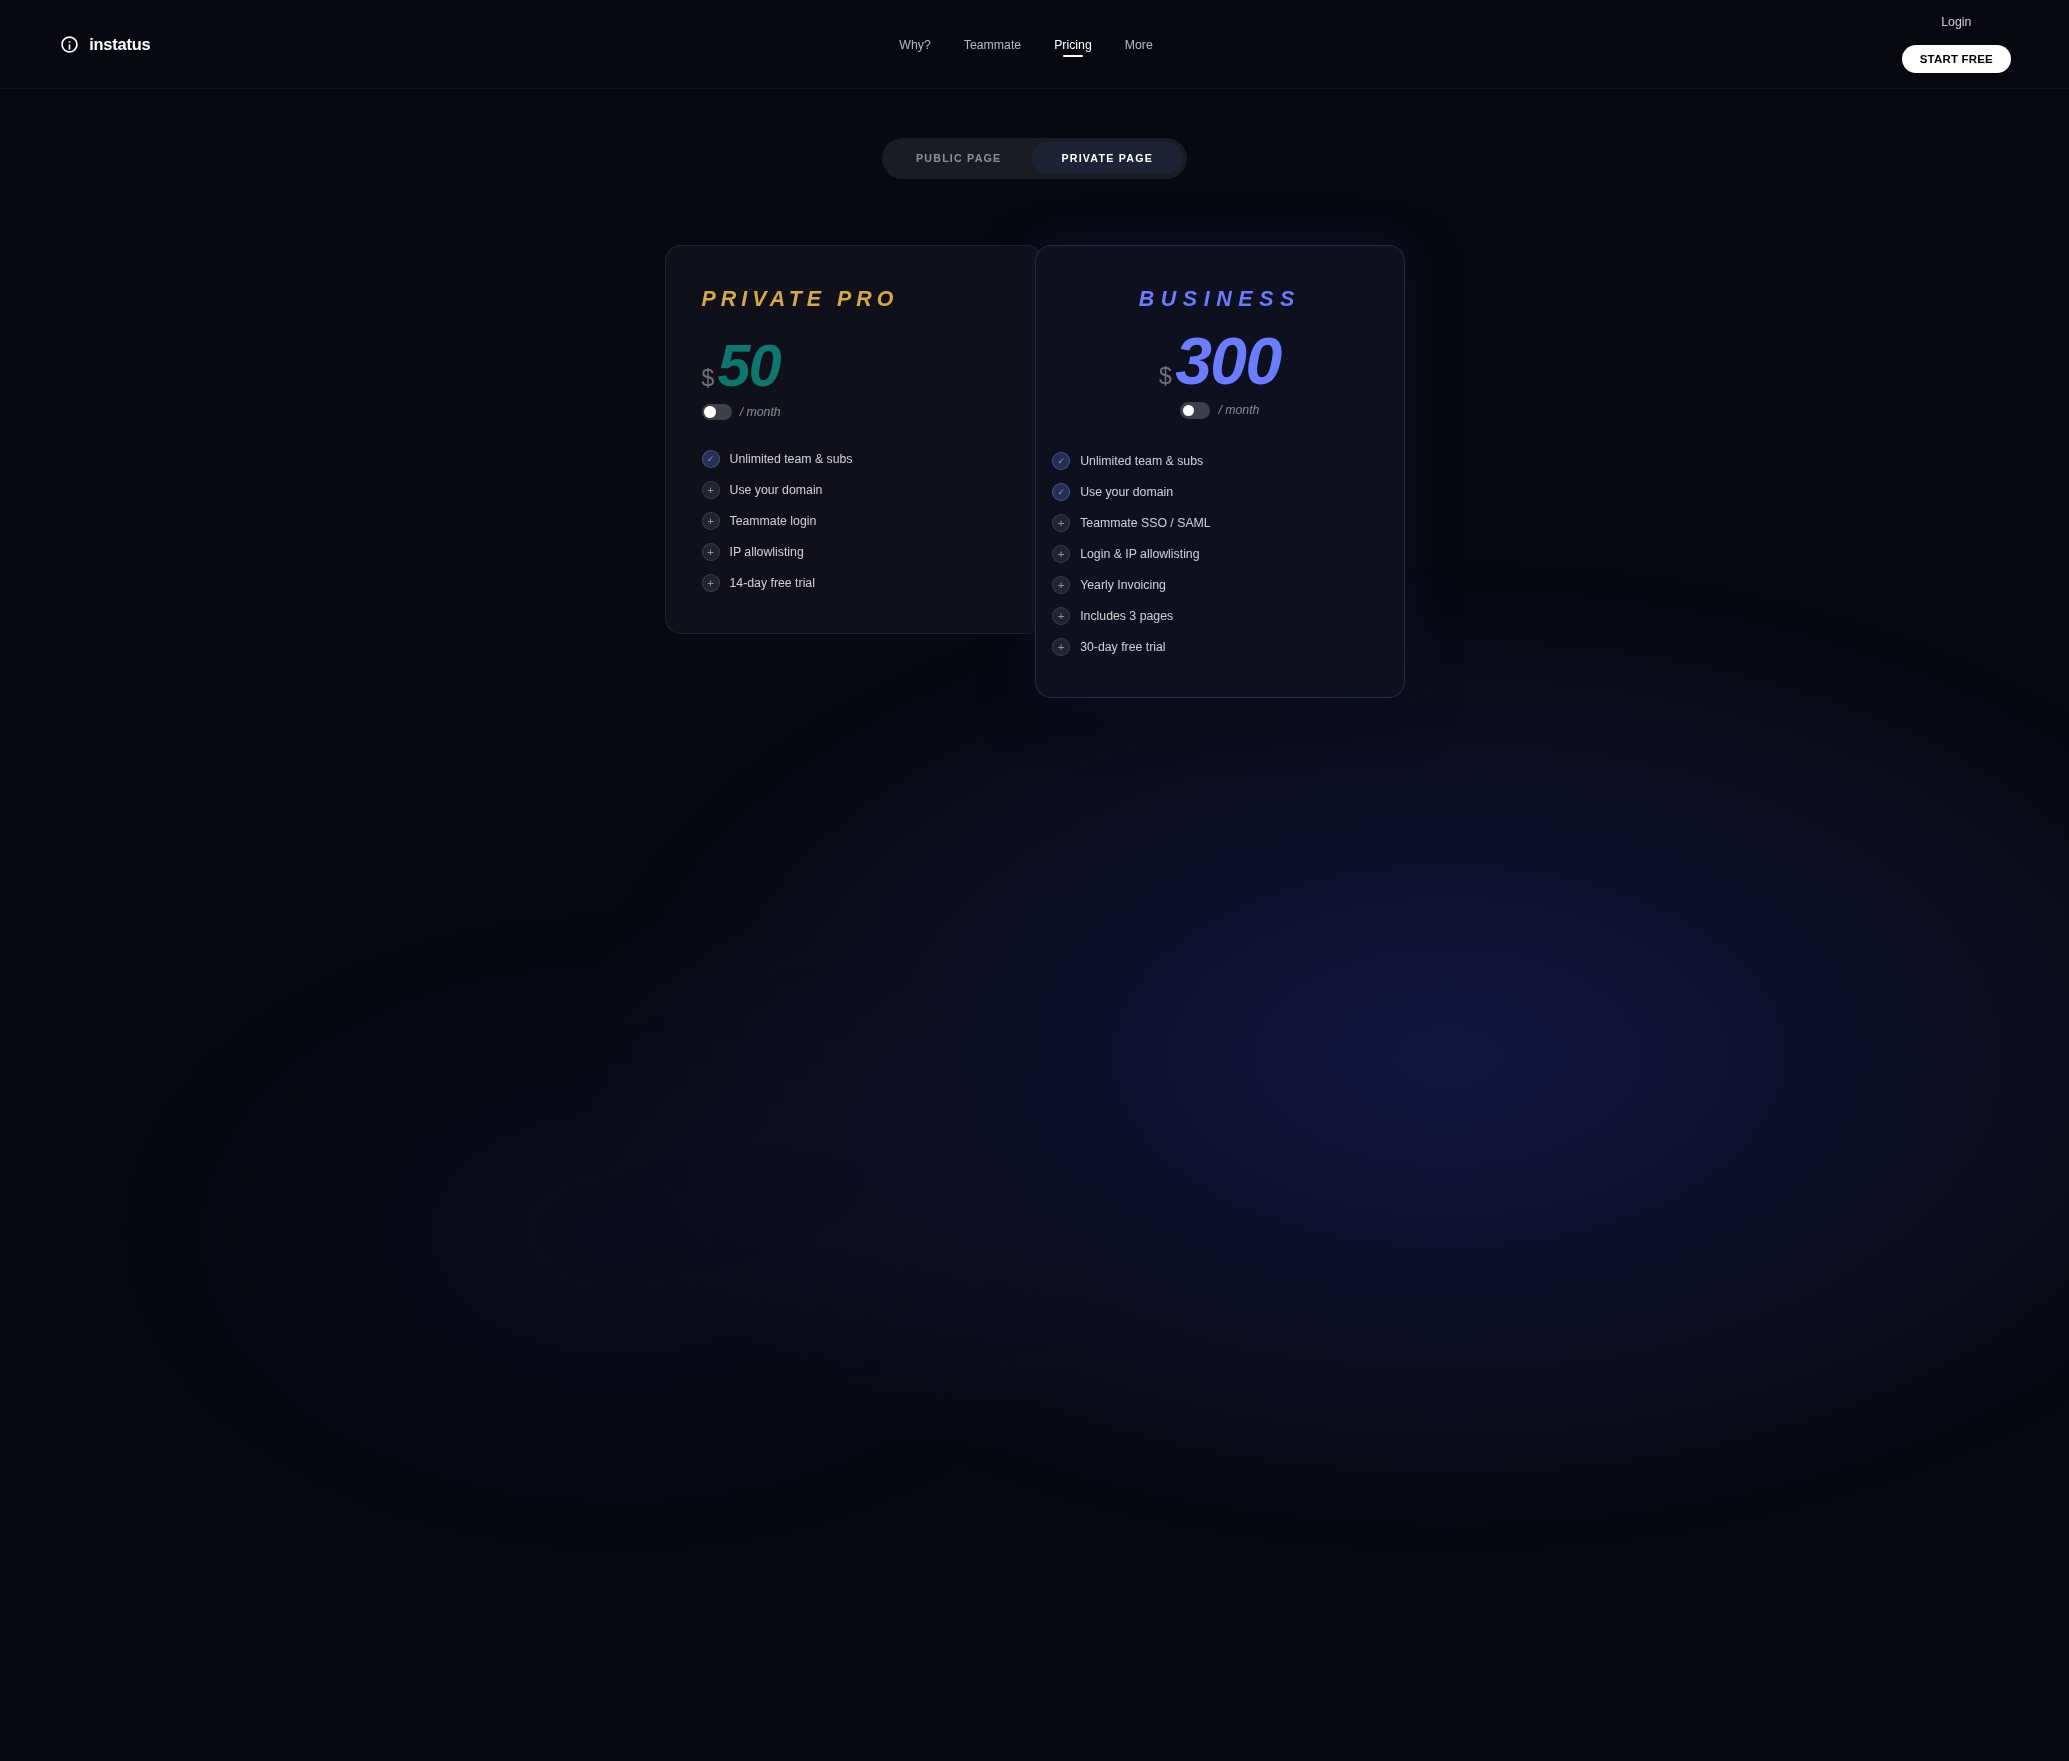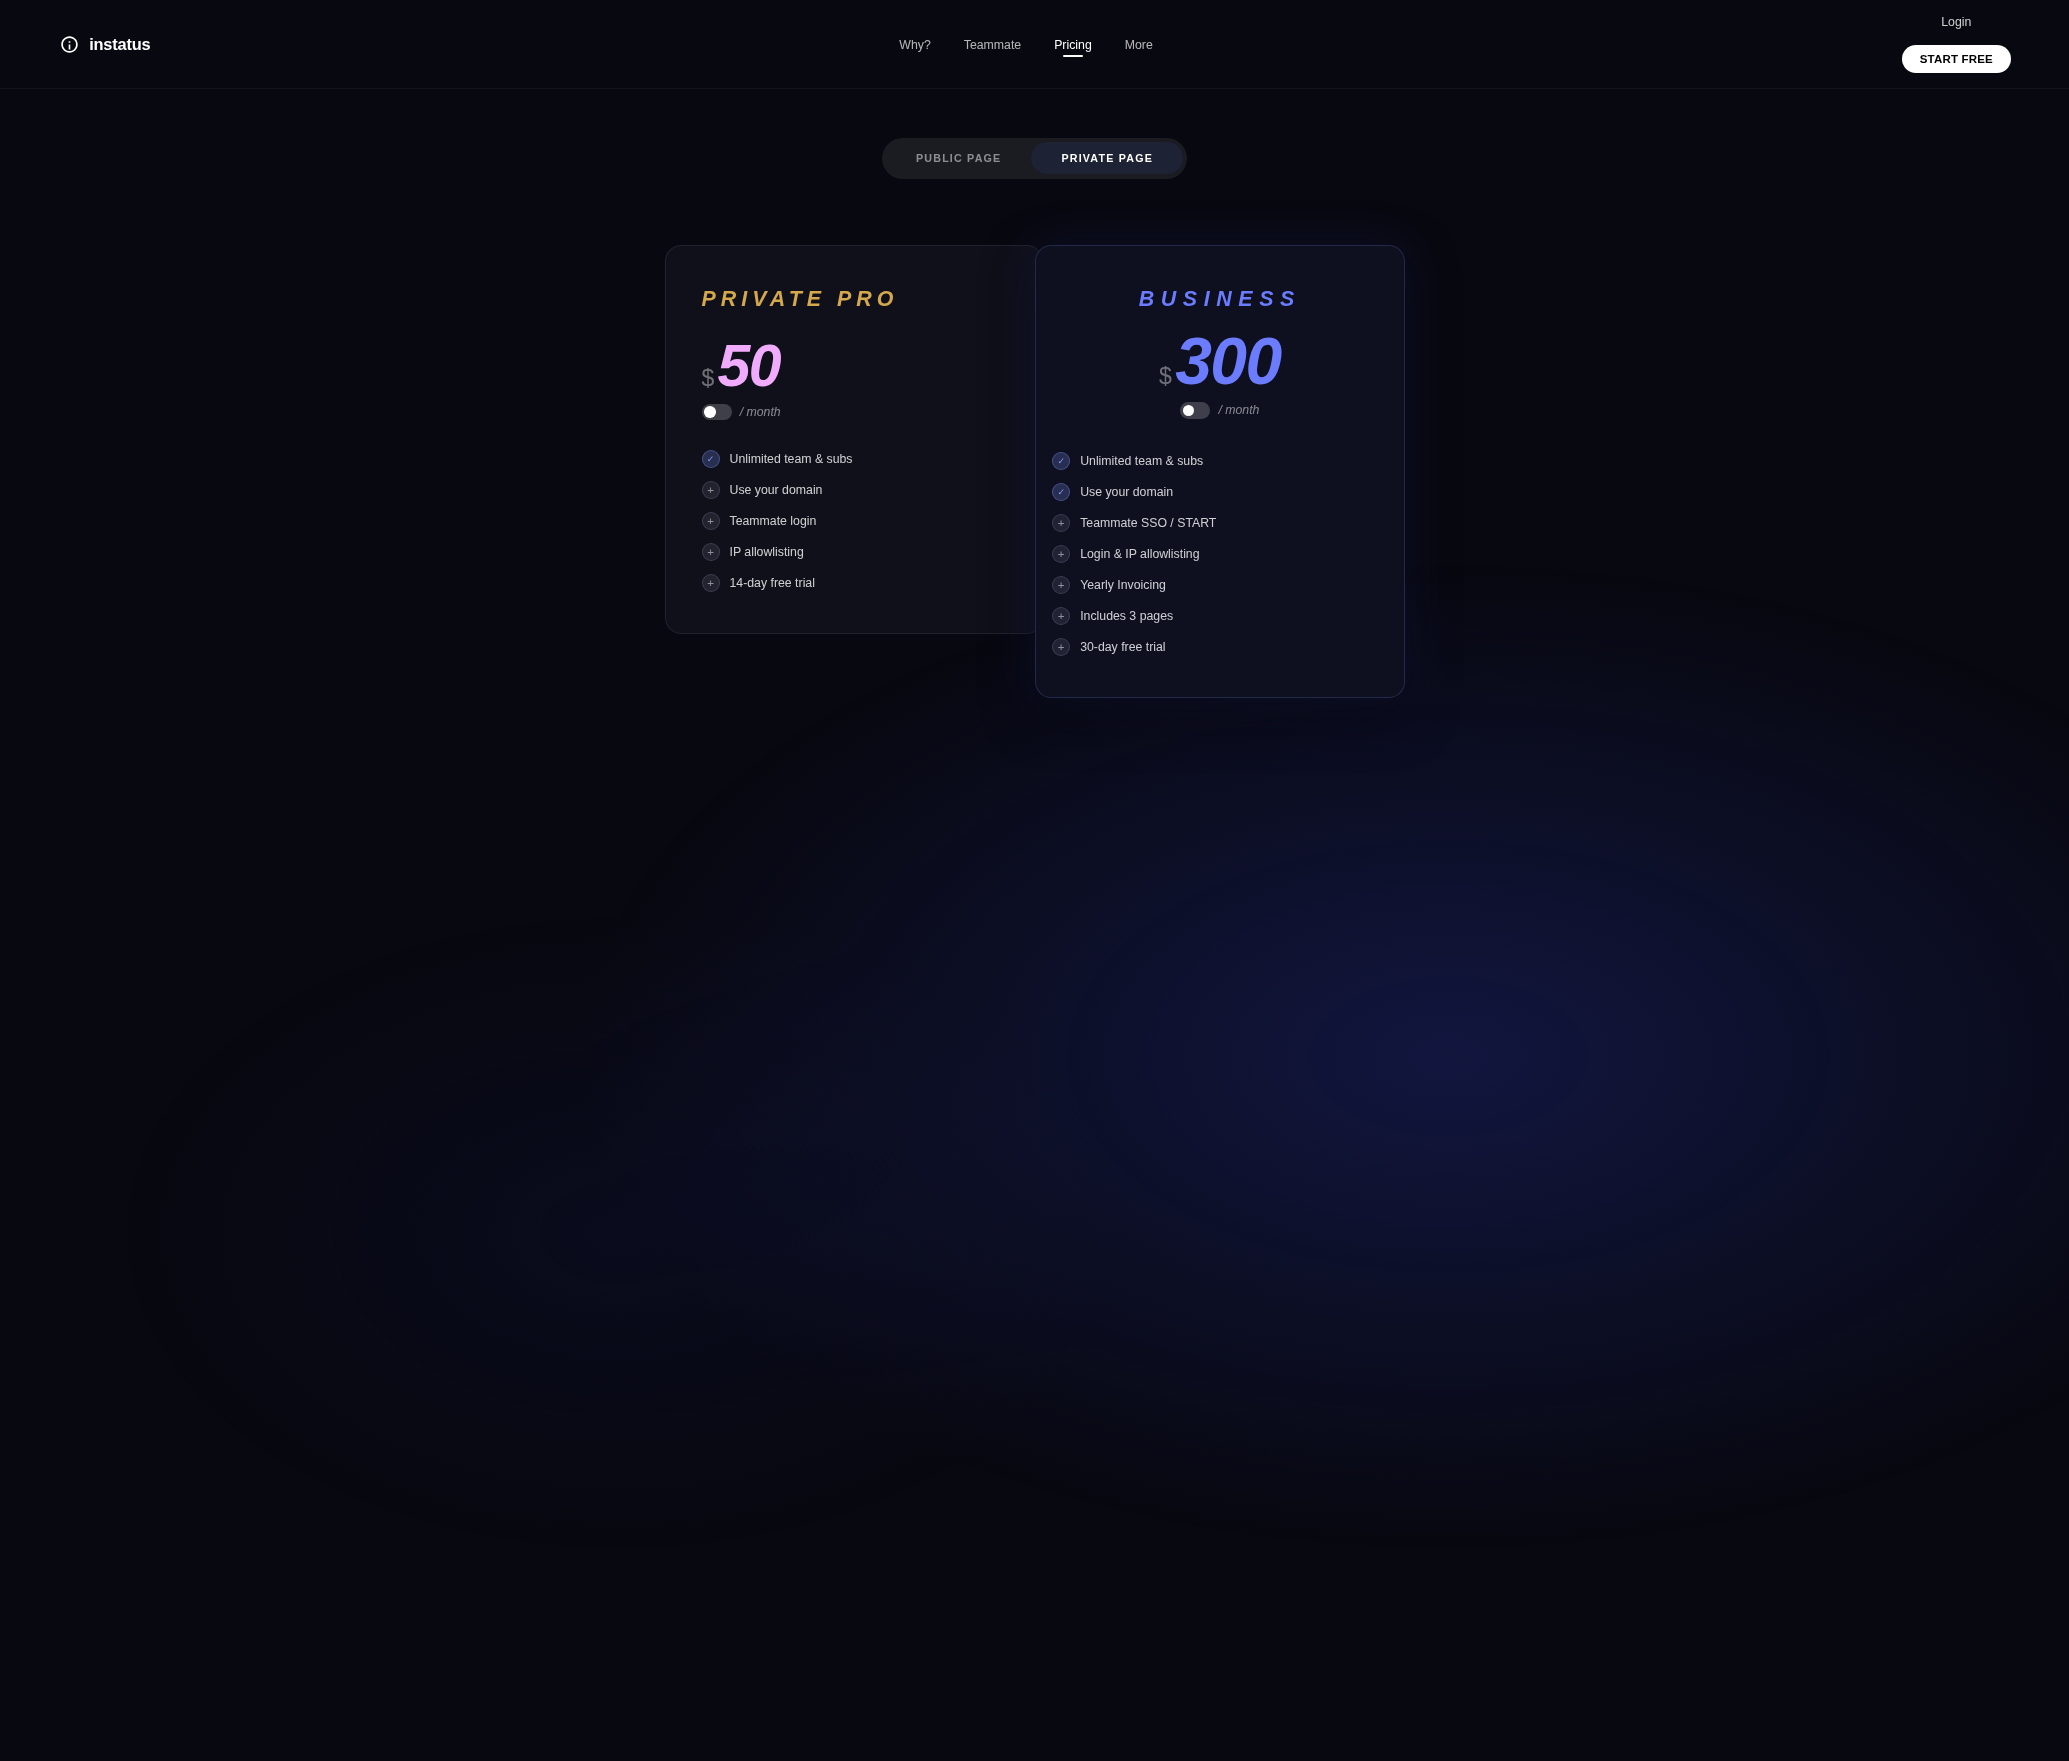--- a/index.html
+++ b/index.html
@@ -197,21 +197,21 @@
 
     .price-dollar {
       font-size: 23px;
       font-weight: 400;
       color: rgba(255,255,255,0.4);
     }
 
     .price-amount-private {
       font-size: 59px;
       font-weight: 900;
-      color: #f0abfc;
+      color: #0f766e;
       letter-spacing: -1.6px;
       font-style: italic;
       line-height: 1;
     }
 
     .price-amount-business {
       font-size: 66px;
       font-weight: 900;
       color: #6b7cff;
       letter-spacing: -1.6px;
@@ -431,21 +431,21 @@
         <li class="feature-item">
           <span class="feature-icon-check">✓</span>
           <span>Unlimited team &amp; subs</span>
         </li>
         <li class="feature-item">
           <span class="feature-icon-check">✓</span>
           <span>Use your domain</span>
         </li>
         <li class="feature-item">
           <span class="feature-icon-plus">+</span>
-          <span>Teammate SSO / START</span>
+          <span>Teammate SSO / SAML</span>
         </li>
         <li class="feature-item">
           <span class="feature-icon-plus">+</span>
           <span>Login &amp; IP allowlisting</span>
         </li>
         <li class="feature-item">
           <span class="feature-icon-plus">+</span>
           <span>Yearly Invoicing</span>
         </li>
         <li class="feature-item">

